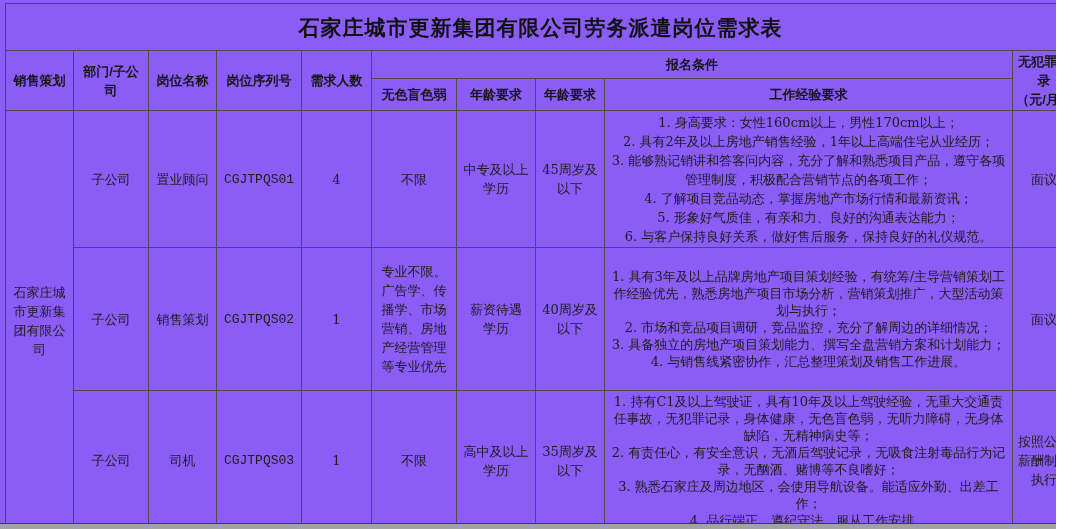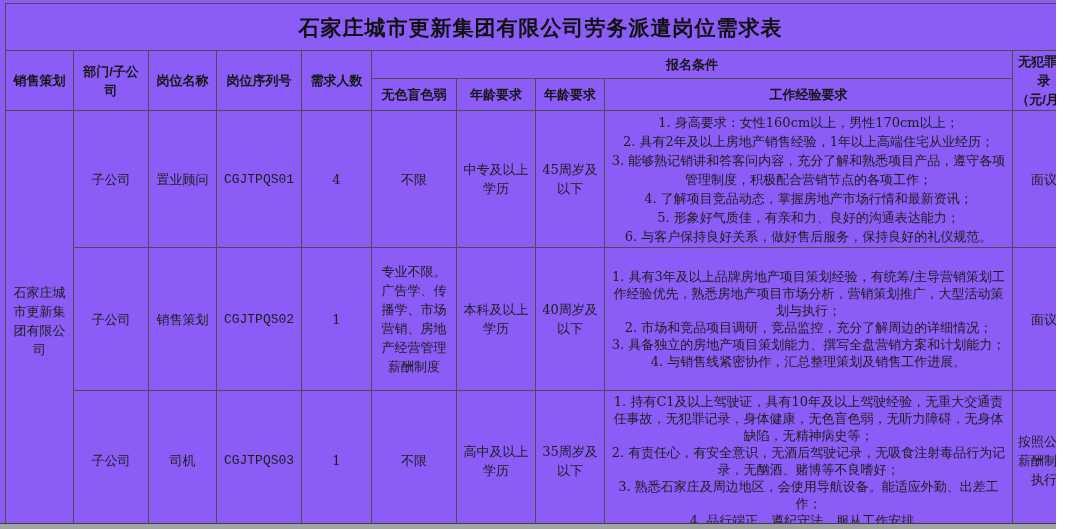--- a/index.html
+++ b/index.html
@@ -138,22 +138,22 @@
     <tr class="data-row-2">
       <td>子公司</td>
       <td>销售策划</td>
       <td class="serial">CGJTPQS02</td>
       <td>1</td>
       <td>专业不限。
 广告学、传
 播学、市场
 营销、房地
 产经营管理
-薪酬制度</td>
-      <td>本科及以上
+等专业优先</td>
+      <td>薪资待遇
 学历</td>
       <td>40周岁及
 以下</td>
       <td class="exp r2">1. 具有3年及以上品牌房地产项目策划经验，有统筹/主导营销策划工作经验优先，熟悉房地产项目市场分析，营销策划推广，大型活动策划与执行；
 2. 市场和竞品项目调研，竞品监控，充分了解周边的详细情况；
 3. 具备独立的房地产项目策划能力、撰写全盘营销方案和计划能力；
 4. 与销售线紧密协作，汇总整理策划及销售工作进展。</td>
       <td>面议</td>
     </tr>
 

